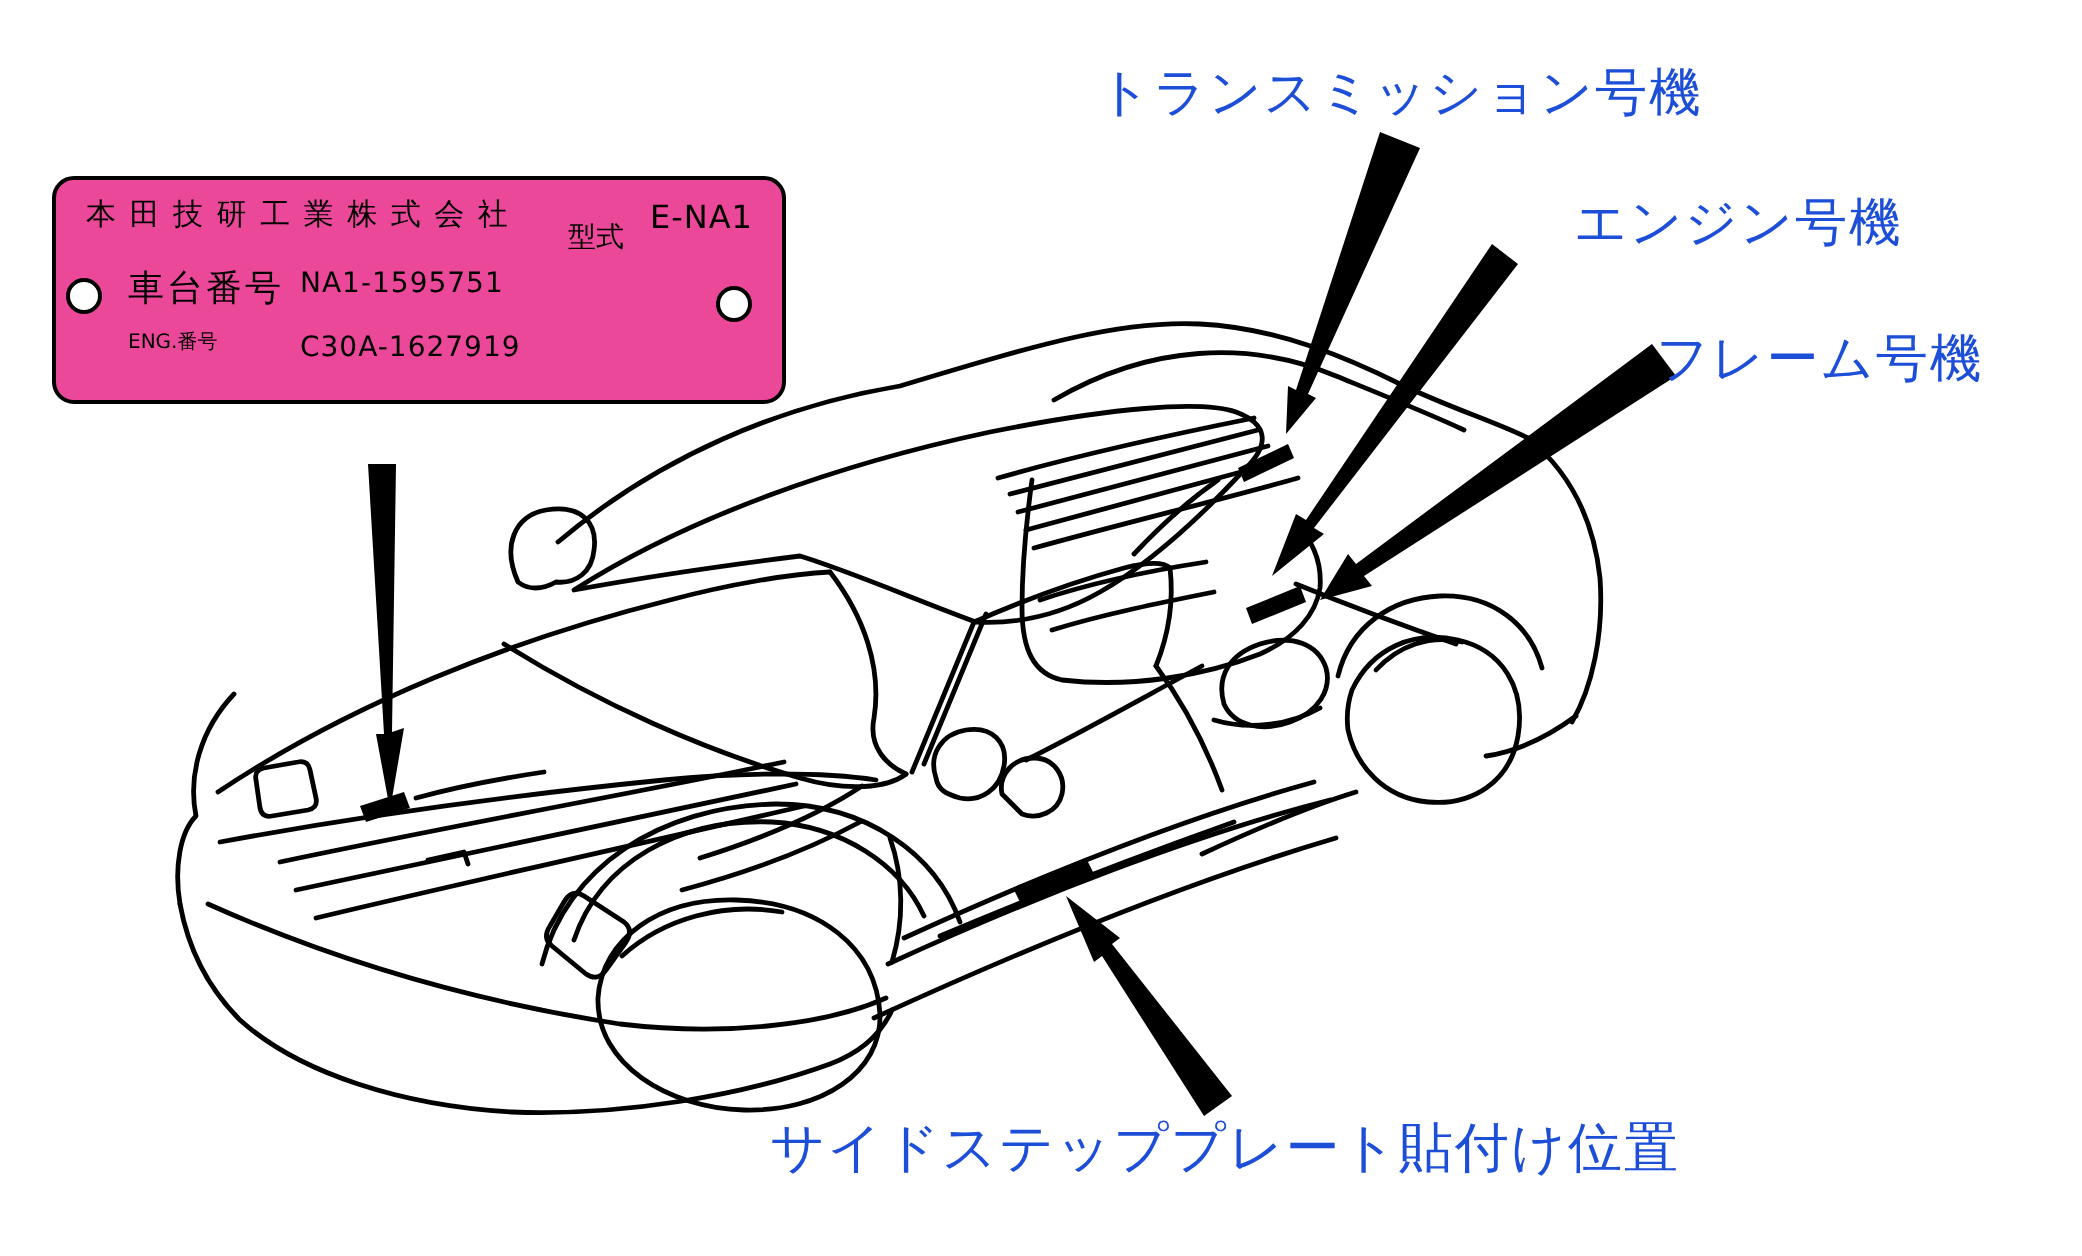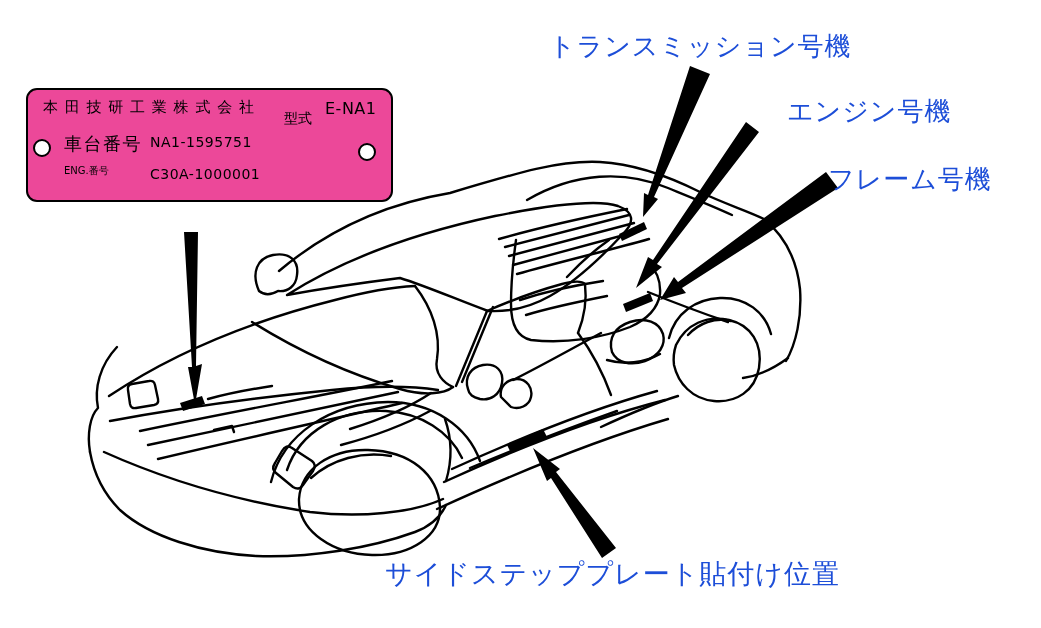--- a/index.html
+++ b/index.html
@@ -138,21 +138,21 @@
 
   <div class="plate">
     <span class="company">本 田 技 研 工 業 株 式 会 社</span>
     <span class="model">型式</span>
     <span class="model-value">E-NA1</span>
     <span class="hole hole-left"></span>
     <span class="hole hole-right"></span>
     <span class="chassis-label">車台番号</span>
     <span class="chassis-value">NA1-1595751</span>
     <span class="engine-label">ENG.番号</span>
-    <span class="engine-value">C30A-1000001</span>
+    <span class="engine-value">C30A-1627919</span>
   </div>
 
   <div class="callout callout-transmission">トランスミッション号機</div>
   <div class="callout callout-engine">エンジン号機</div>
   <div class="callout callout-sidestep">サイドステッププレート貼付け位置</div>
   <div class="callout callout-frame">フレーム号機</div>
 
 </div>
 
 </body></html>

